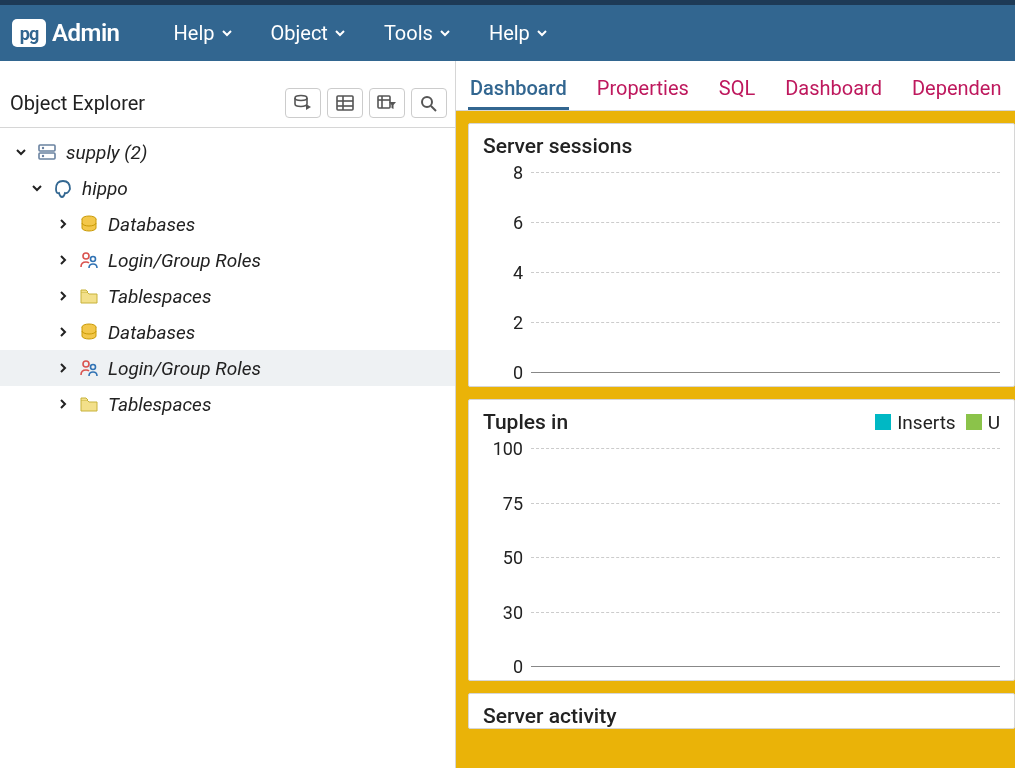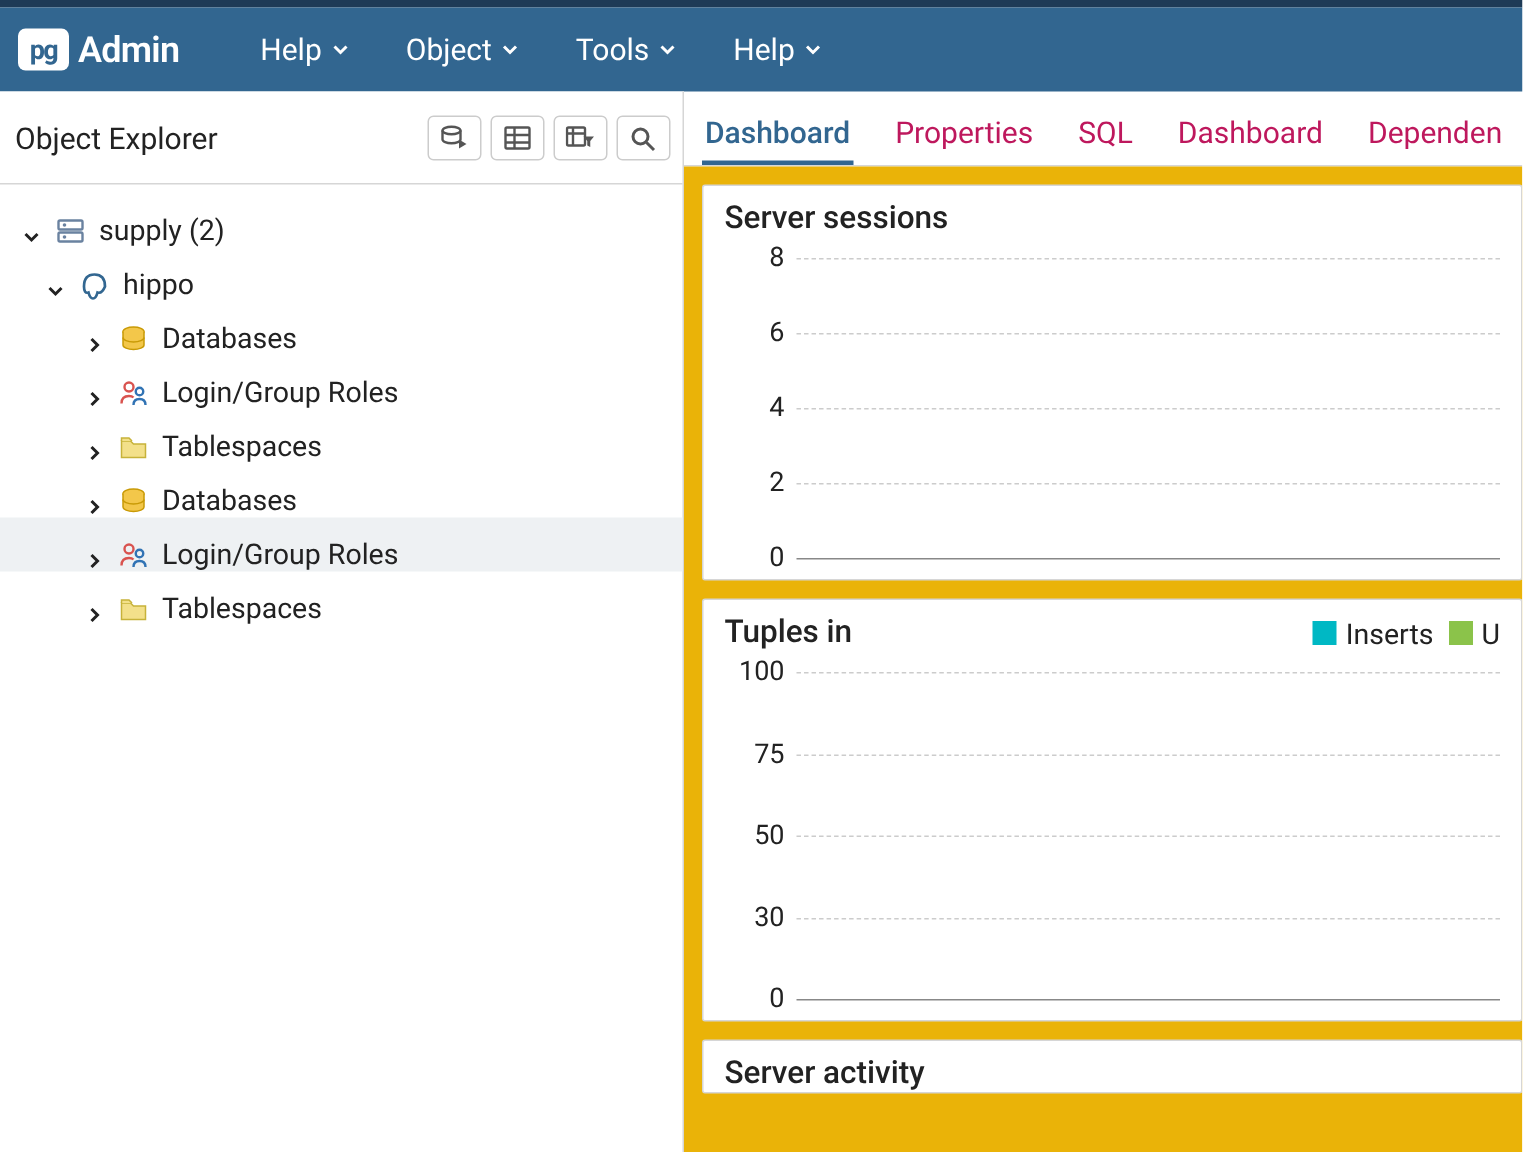--- a/index.html
+++ b/index.html
@@ -79,26 +79,27 @@
 
   
   .sidebar {
     width: 456px;
     border-right: 1px solid #d6d6d6;
     display:flex;
     flex-direction:column;
     background:#fff;
   }
   .sidebar-header {
-    height: 62px;
+    height: 50px;
     display:flex;
     align-items:center;
     justify-content:space-between;
     padding: 0 8px 0 10px;
     border-bottom: 1px solid #d6d6d6;
+    margin-top: 17px;
   }
   .sidebar-title {
     font-size: 20px;
     font-weight: 400;
     color:#222;
   }
   .toolbar {
     display:flex;
     gap:6px;
   }
@@ -116,26 +117,27 @@
   }
 
   
   .tree {
     padding: 6px 0;
     font-size: 19px;
     user-select:none;
   }
   .tree-row {
     display:flex;
-    align-items:flex-end;
+    align-items:center;
     height: 36px;
     padding-left: 14px;
     gap: 8px;
     cursor:pointer;
     white-space:nowrap;
+    font-style:italic;
   }
   .tree-row.depth1 { padding-left: 30px; }
   .tree-row.depth2 { padding-left: 56px; }
   .tree-row.selected {
     background: #d1e8f6;
     border-right: 4px solid #326690;
   }
   .tree-row.hover {
     background: #eef1f3;
   }

